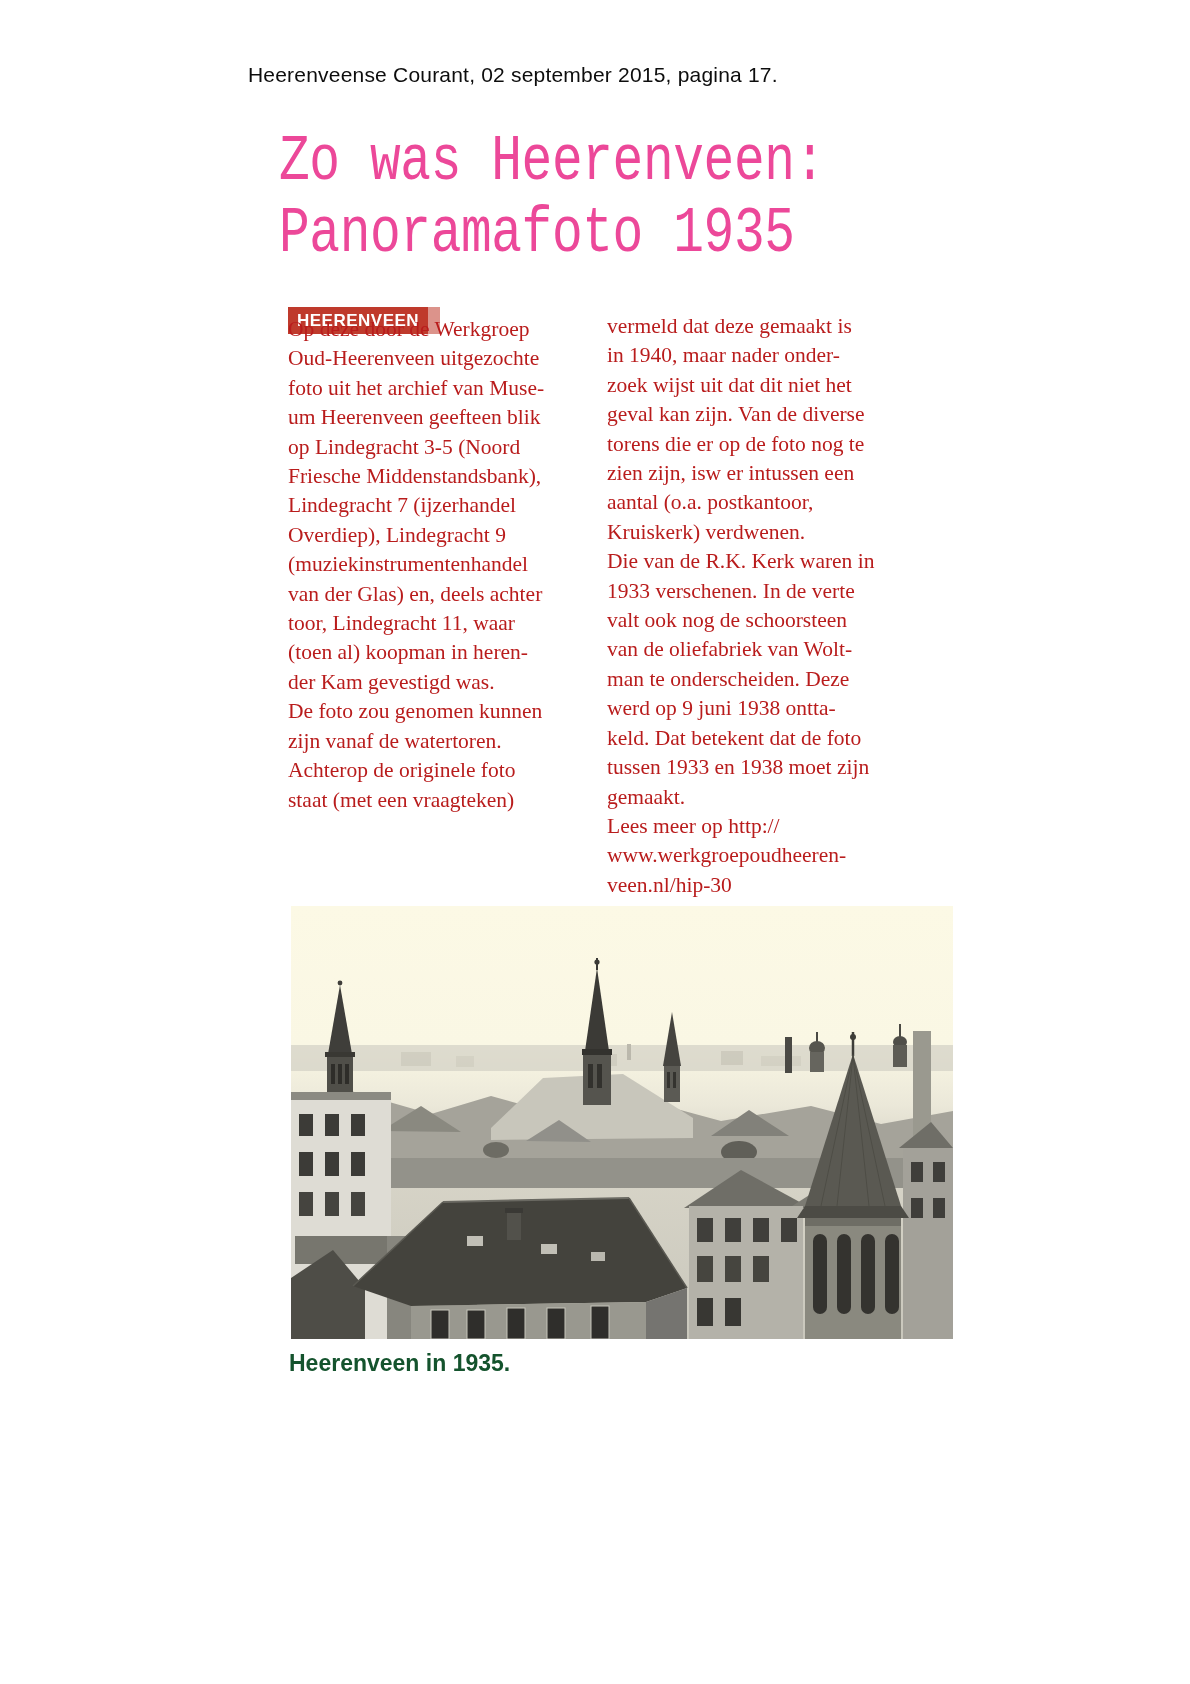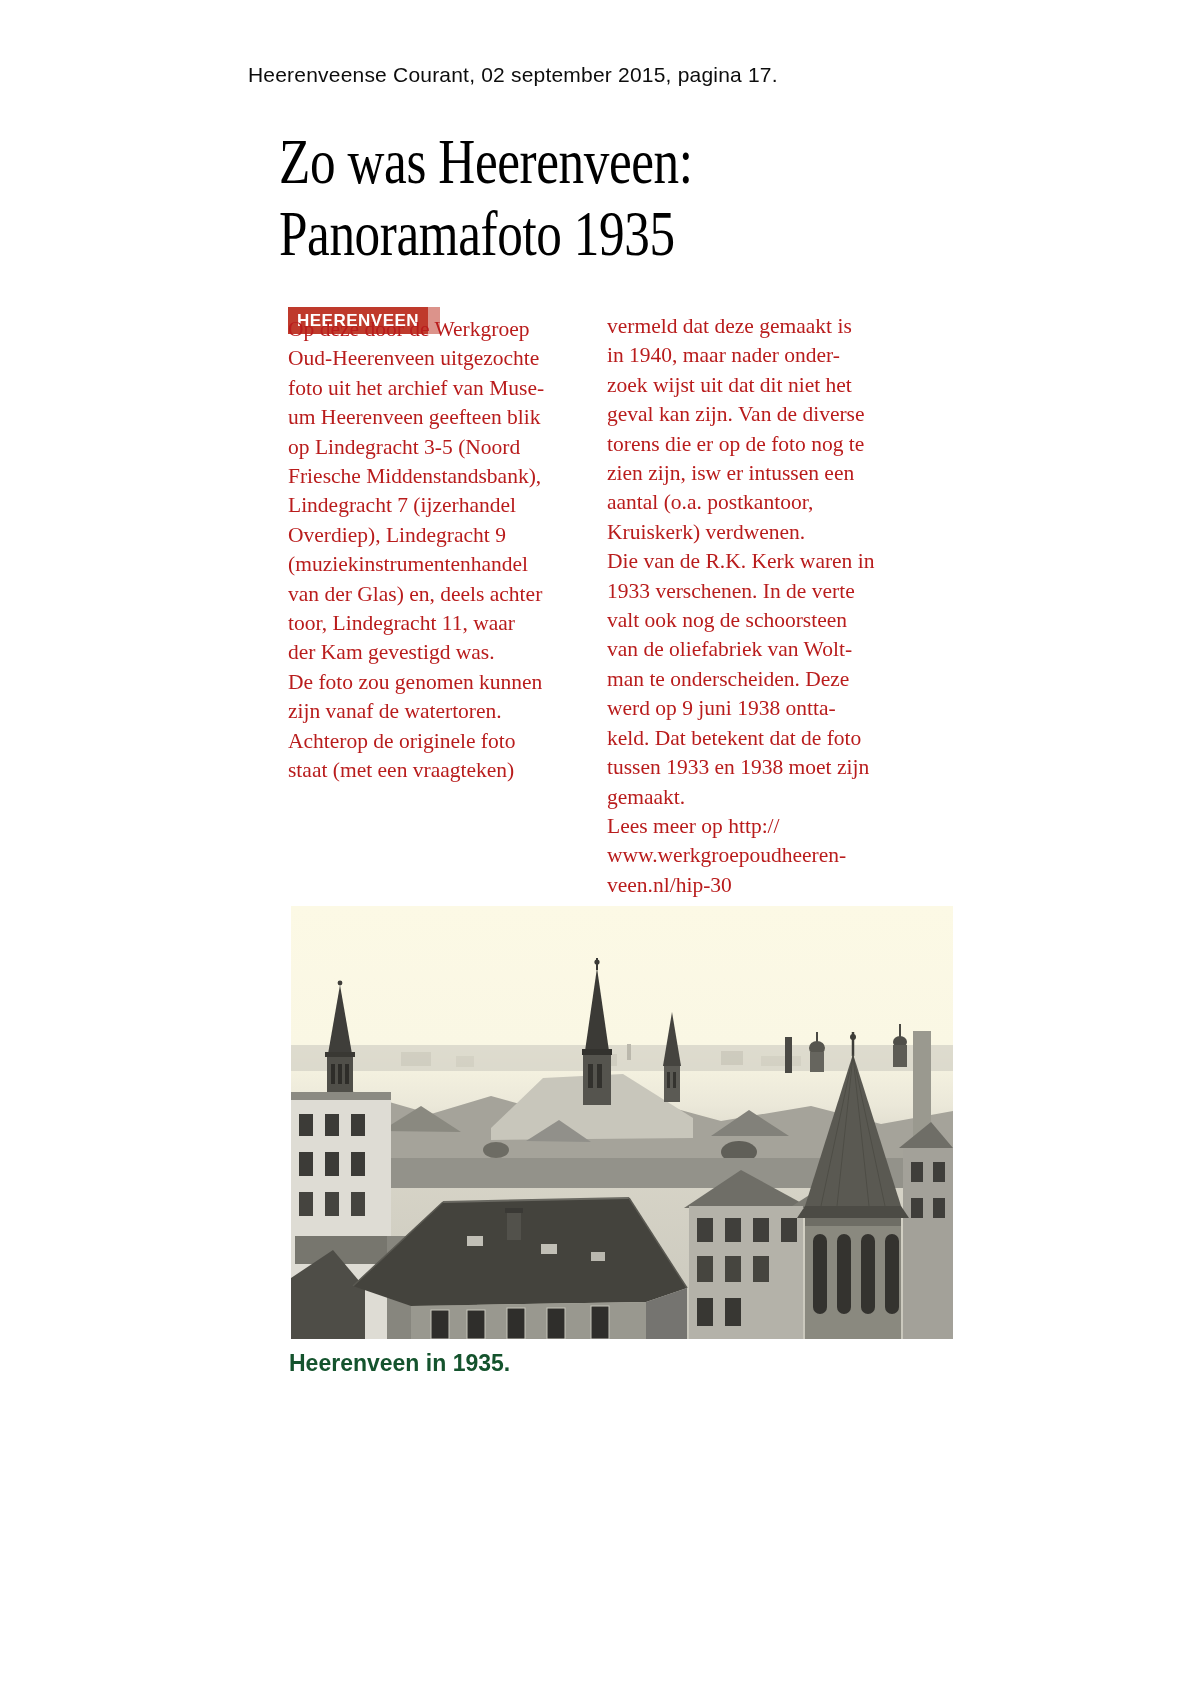--- a/index.html
+++ b/index.html
@@ -11,22 +11,22 @@
   #page{position:absolute;inset:0;width:1190px;height:1684px;background:#fff;overflow:hidden;}
 
   .masthead{
     position:absolute;left:248px;top:63px;
     font-family:"Liberation Sans", sans-serif;
     font-size:21px;color:#0d0d0d;letter-spacing:.2px;white-space:nowrap;
   }
 
   .headline{
     position:absolute;left:279px;top:126px;
-    font-family:Liberation Serif, serif;
-    font-size:64px;line-height:72px;color:#000000;font-weight:400;
+    font-family:Liberation Mono, monospace;
+    font-size:64px;line-height:72px;color:#ec4899;font-weight:400;
   }
   .headline .hl-line{
     display:block;white-space:nowrap;
   }
   .headline .hl-line > span{
     display:inline-block;transform:scaleX(.80);transform-origin:0 50%;
     letter-spacing:-.5px;
   }
 
   .tag{
@@ -77,20 +77,21 @@
       <div>Oud-Heerenveen uitgezochte</div>
       <div>foto uit het archief van Muse-</div>
       <div>um Heerenveen geefteen blik</div>
       <div>op Lindegracht 3-5 (Noord</div>
       <div>Friesche Middenstandsbank),</div>
       <div>Lindegracht 7 (ijzerhandel</div>
       <div>Overdiep), Lindegracht 9</div>
       <div>(muziekinstrumentenhandel</div>
       <div>van der Glas) en, deels achter</div>
       <div>toor, Lindegracht 11, waar</div>
+      <div>(toen al) koopman in heren-</div>
       <div>der Kam gevestigd was.</div>
       <div>De foto zou genomen kunnen</div>
       <div>zijn vanaf de watertoren.</div>
       <div>Achterop de originele foto</div>
       <div>staat (met een vraagteken)</div>
     </div>
   <div class="col" id="col2">
       <div>vermeld dat deze gemaakt is</div>
       <div>in 1940, maar nader onder-</div>
       <div>zoek wijst uit dat dit niet het</div>

